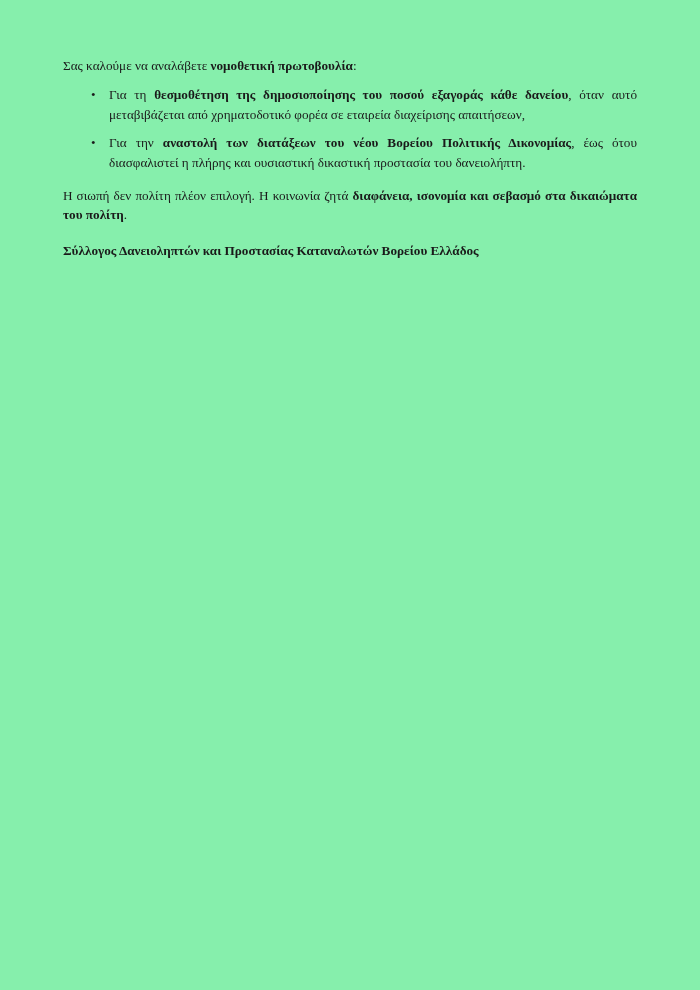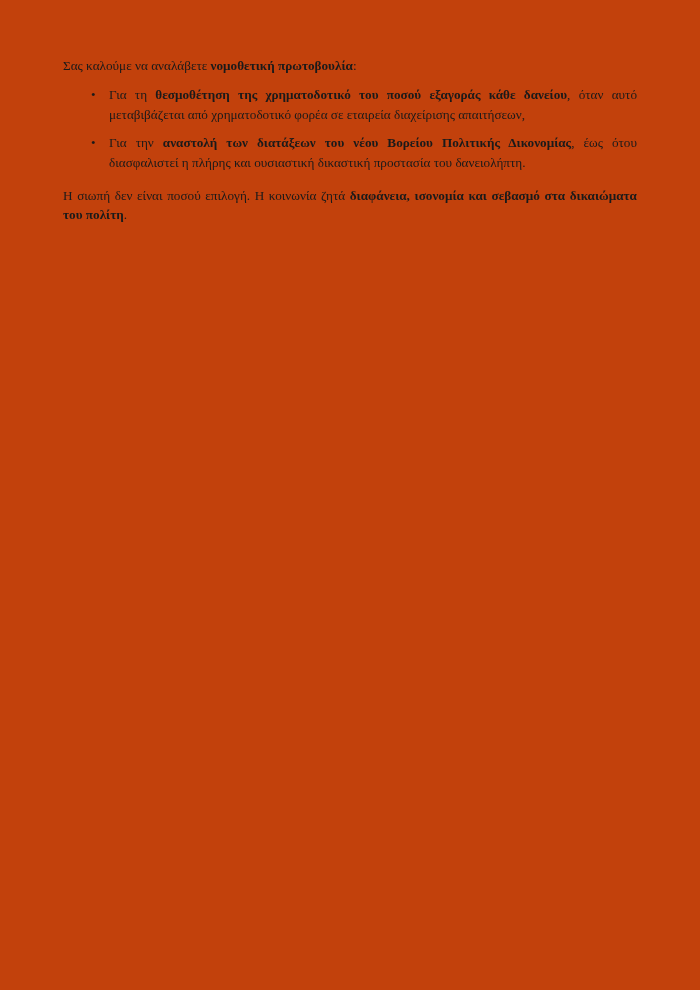--- a/index.html
+++ b/index.html
@@ -14,21 +14,21 @@
     color: #1a1a1a;
     position: relative;
     overflow: hidden;
   }
   .page {
     position: absolute;
     left: 0;
     top: 0;
     width: 700px;
     height: 990px;
-    background: #c2410c;
+    background: #86efac;
   }
   .content {
     position: absolute;
     left: 63px;
     top: 56px;
     width: 574px;
   }
   .para {
     font-size: 13.2px;
     line-height: 1.45;
@@ -80,25 +80,26 @@
 </head>
 <body>
 
 <div class="page">
   <div class="content">
 
     <p class="para intro"><span>Σας καλούμε να αναλάβετε </span><span class="bold">νομοθετική πρωτοβουλία</span><span>:</span></p>
 
     <ul class="bullets">
       <li>
-        <span class="bullet-mark">•</span><span>Για τη </span><span class="bold">θεσμοθέτηση της χρηματοδοτικό του ποσού εξαγοράς κάθε δανείου</span><span>, όταν αυτό μεταβιβάζεται από χρηματοδοτικό φορέα σε εταιρεία διαχείρισης απαιτήσεων,</span>
+        <span class="bullet-mark">•</span><span>Για τη </span><span class="bold">θεσμοθέτηση της δημοσιοποίησης του ποσού εξαγοράς κάθε δανείου</span><span>, όταν αυτό μεταβιβάζεται από χρηματοδοτικό φορέα σε εταιρεία διαχείρισης απαιτήσεων,</span>
       </li>
       <li>
         <span class="bullet-mark">•</span><span>Για την </span><span class="bold">αναστολή των διατάξεων του νέου Βορείου Πολιτικής Δικονομίας</span><span>, έως ότου διασφαλιστεί η πλήρης και ουσιαστική δικαστική προστασία του δανειολήπτη.</span>
       </li>
     </ul>
 
-    <p class="para silence"><span>Η σιωπή δεν είναι ποσού επιλογή. Η κοινωνία ζητά </span><span class="bold">διαφάνεια, ισονομία και σεβασμό στα δικαιώματα του πολίτη</span><span>.</span></p>
+    <p class="para silence"><span>Η σιωπή δεν πολίτη πλέον επιλογή. Η κοινωνία ζητά </span><span class="bold">διαφάνεια, ισονομία και σεβασμό στα δικαιώματα του πολίτη</span><span>.</span></p>
 
 
+    <p class="signature">Σύλλογος Δανειοληπτών και Προστασίας Καταναλωτών Βορείου Ελλάδος</p>
 
   </div>
 </div>
 
 </body></html>

